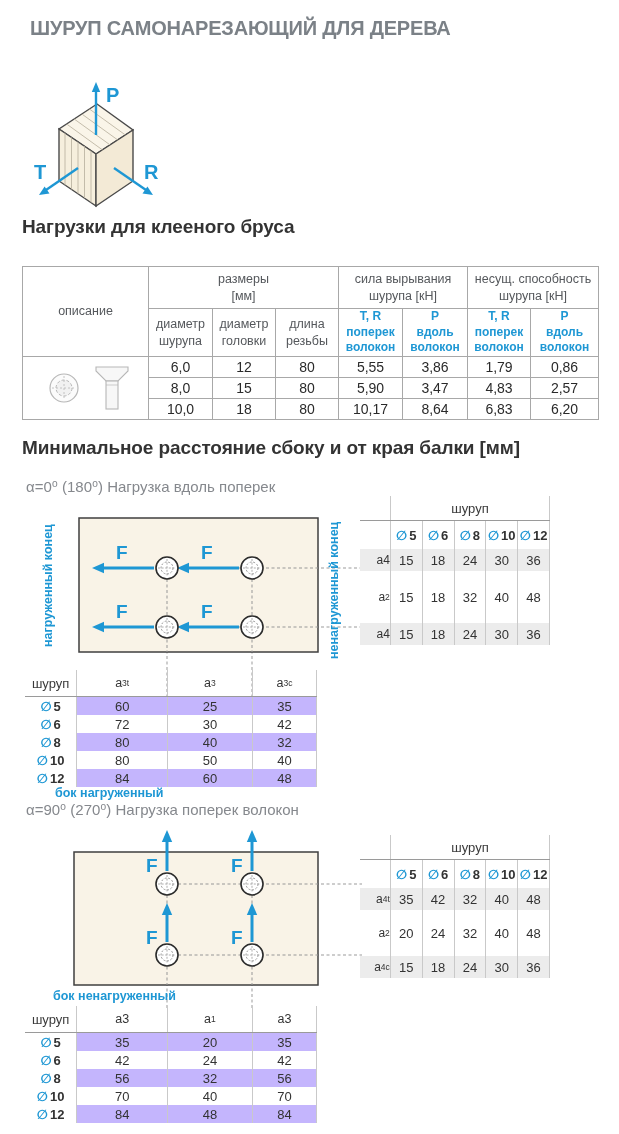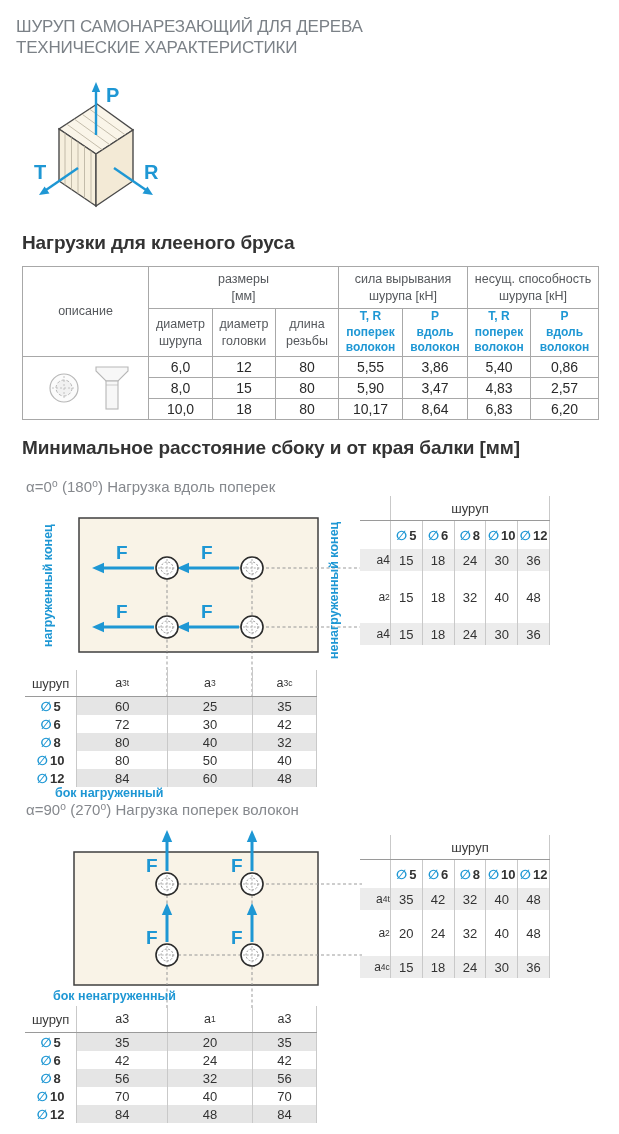--- a/index.html
+++ b/index.html
@@ -3,21 +3,21 @@
 <meta charset="utf-8">
 <style>
   html,body{margin:0;padding:0;}
   body{
     width:619px;height:1134px;background:#ffffff;position:relative;overflow:hidden;
     font-family:"Liberation Sans","DejaVu Sans",sans-serif;
     -webkit-font-smoothing:antialiased;
   }
   .abs{position:absolute;}
   
-  .doc-title{left:16px;top:16px;font-size:17px;font-weight:400;color:#7b8187;line-height:1.25;letter-spacing:-0.2px;}
+  .doc-title{left:30px;top:16px;font-size:20px;font-weight:700;color:#7b8187;line-height:1.25;letter-spacing:-0.2px;}
   .h-section{font-size:19px;font-weight:700;color:#333333;letter-spacing:-0.1px;}
   .h-sub{font-size:15px;color:#85888d;}
   .blue-label{font-size:12.5px;font-weight:700;color:#1e97d4;}
   .vlabel{writing-mode:vertical-rl;transform:rotate(180deg);display:flex;align-items:center;justify-content:center;line-height:1;}
   
   table.loads{border-collapse:collapse;table-layout:fixed;width:576px;}
   table.loads td{border:1px solid #a8a8a8;text-align:center;vertical-align:middle;padding:0 2px;}
   table.loads .hd{font-size:12.5px;color:#55585c;line-height:1.3;}
   table.loads .bl{font-size:12px;font-weight:700;color:#1e97d4;line-height:1.3;}
   table.loads .g-row td{height:41px;}
@@ -43,28 +43,27 @@
   .bt-row{display:flex;height:18px;}
   .bt-c0{width:52px;display:flex;align-items:center;justify-content:center;}
   .bt-c1{width:91px;}.bt-c2{width:85px;}.bt-c3{width:64px;}
   .bt-col,.bt-cell{border-left:1px solid #c9c9c9;display:flex;align-items:center;justify-content:center;}
   .bt-head .bt-col:last-child,.bt-row .bt-cell:last-child{border-right:1px solid #c9c9c9;}
   .bt-col{font-size:12.5px;color:#333;}
   .bt-corner{font-size:13px;color:#3a3a3a;}
   .bt-lbl{font-size:13px;font-weight:700;color:#333;gap:2px;}
   .bt-cell{font-size:13px;color:#333;}
   .bt-row.striped{background:none;}
-  .bt-row.striped .bt-cell{background:#e5e5e5;}
+  .bt-row.striped .bt-cell{background:#c4b5fd;}
 </style>
 </head>
 <body>
 
 <div class="abs doc-title">
   <div>ШУРУП САМОНАРЕЗАЮЩИЙ ДЛЯ ДЕРЕВА</div>
-  <div>ТЕХНИЧЕСКИЕ ХАРАКТЕРИСТИКИ</div>
 </div>
 
 <svg class="abs" style="left:32px;top:78px" width="170" height="140" viewBox="0 0 170 140">
   <defs>
     <clipPath id="leftFaceClip">
         <polygon points="27,51 64,76 64,128 27,103"></polygon>
       </clipPath>
   </defs>
   <g>
     <polygon points="65,26 101,52 64,76 27,51" fill="#faf5e9" stroke="#4a4a4a" stroke-width="1.4"></polygon>
@@ -98,21 +97,21 @@
       <polygon points="121,117 110.5,115.5 115.4,108.4" stroke="none"></polygon>
     </g>
   </g>
   <g font-size="20" font-weight="700" fill="#1e97d4">
     <text x="74" y="24">P</text>
     <text x="2" y="101">T</text>
     <text x="112" y="101">R</text>
   </g>
 </svg>
 
-<div class="abs h-section" style="left:22px;top:232px">Нагрузки для клееного бруса</div>
+<div class="abs h-section" style="left:22px;top:216px">Нагрузки для клееного бруса</div>
 
 <table class="loads abs" style="left:22px;top:266px">
   <colgroup>
     <col style="width:126px">
       <col style="width:64px">
       <col style="width:63px">
       <col style="width:63px">
     <col style="width:64px">
       <col style="width:65px">
       <col style="width:63px">
@@ -173,21 +172,21 @@
             <line x1="76" y1="26" x2="88" y2="26" stroke-width="0.7"></line>
           </g>
         </g>
       </svg>
     </td>
     <td>6,0</td>
     <td>12</td>
     <td>80</td>
     <td>5,55</td>
     <td>3,86</td>
-    <td>5,40</td>
+    <td>1,79</td>
     <td>0,86</td>
   </tr>
   <tr class="d-row">
     <td>8,0</td>
     <td>15</td>
     <td>80</td>
     <td>5,90</td>
     <td>3,47</td>
     <td>4,83</td>
     <td>2,57</td>

